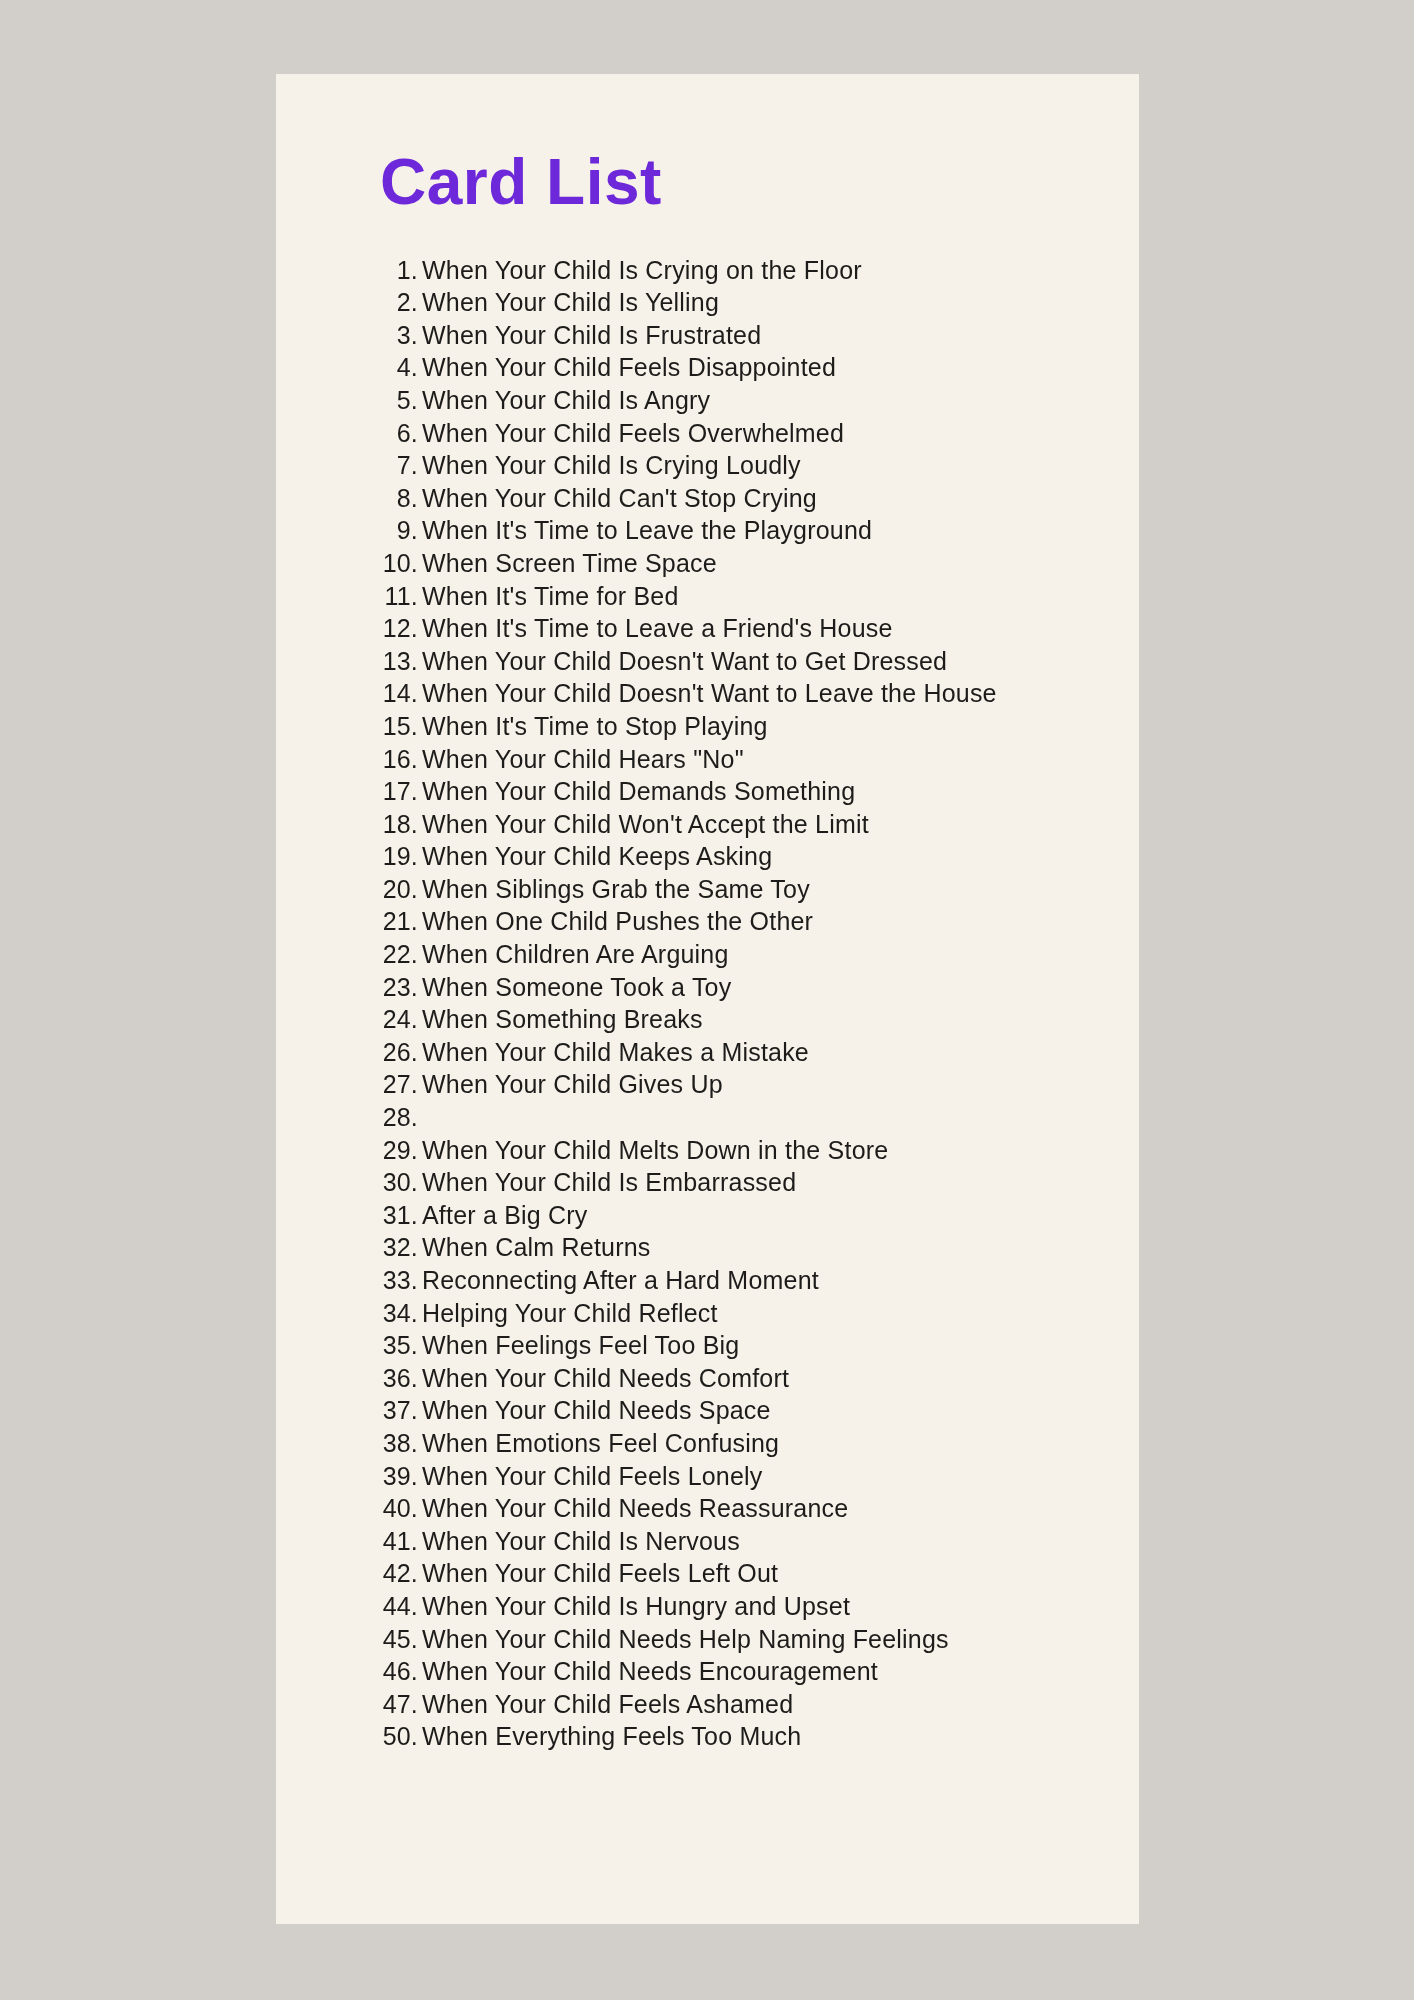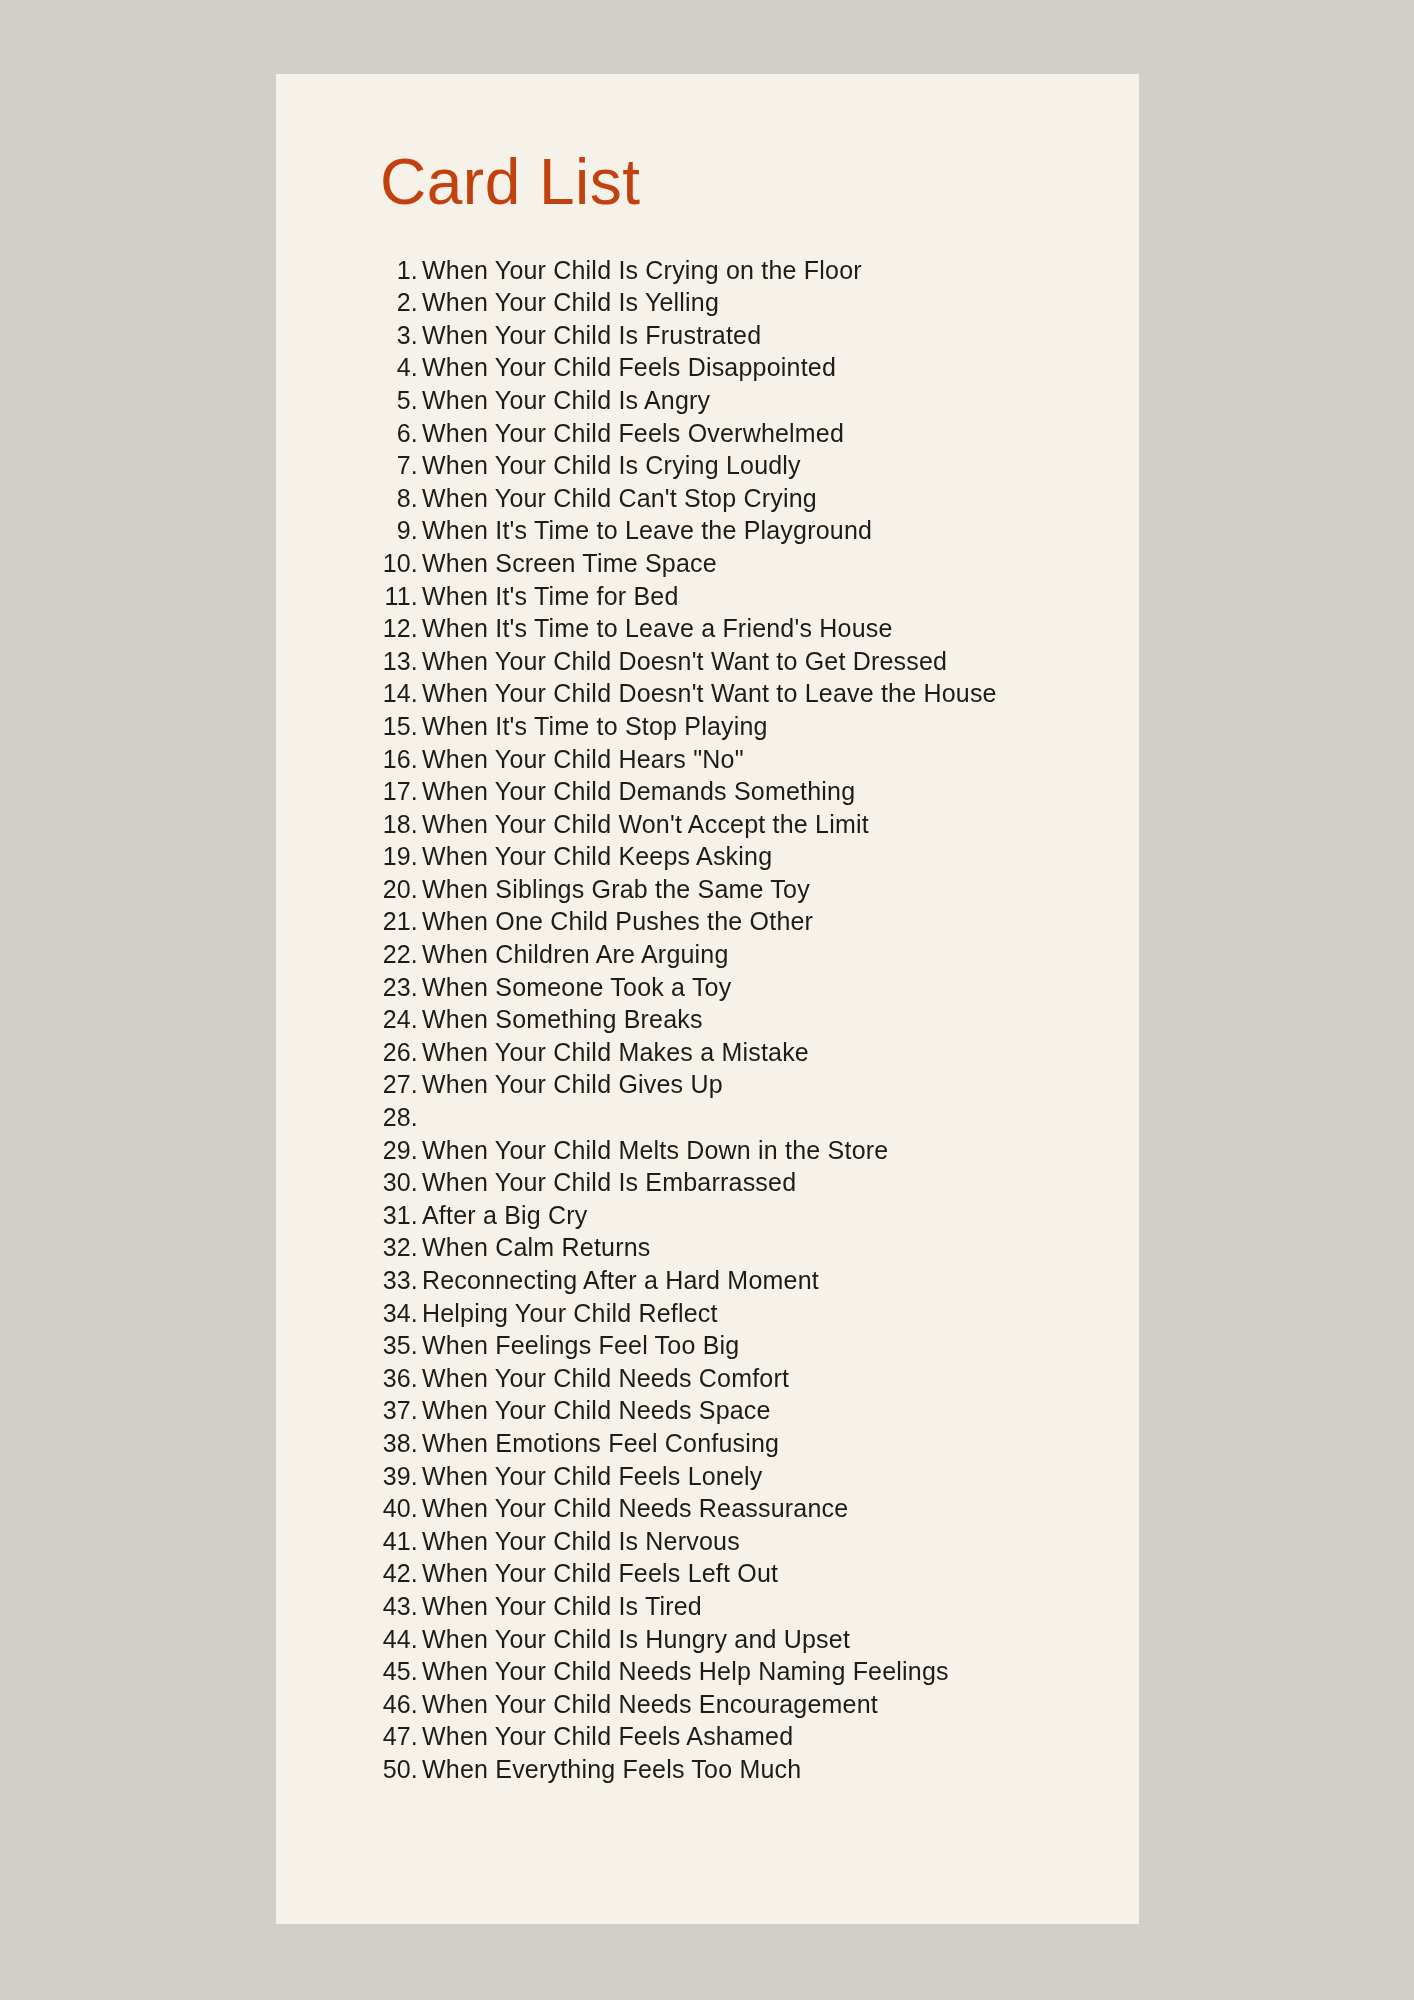--- a/index.html
+++ b/index.html
@@ -21,24 +21,24 @@
     width: 863px;
     height: 1850px;
     background: #f6f2e9;
     box-sizing: border-box;
     color: #1d1c1a;
   }
   .page-title {
     margin: 0;
     padding: 72px 0 0 104px;
     font-size: 64px;
-    font-weight: 400;
+    font-weight: 700;
     letter-spacing: 0.5px;
     line-height: 1.15;
-    color: #c2410c;
+    color: #6d28d9;
   }
   .card-list {
     margin: 34px 0 0 0;
     padding: 0;
     list-style: none;
   }
   .card-item {
     display: flex;
     align-items: baseline;
     font-size: 25px;
@@ -220,24 +220,20 @@
       </li>
       <li class="card-item">
         <span class="num">41.</span>
         <span class="txt">When Your Child Is Nervous</span>
       </li>
       <li class="card-item">
         <span class="num">42.</span>
         <span class="txt">When Your Child Feels Left Out</span>
       </li>
       <li class="card-item">
-        <span class="num">43.</span>
-        <span class="txt">When Your Child Is Tired</span>
-      </li>
-      <li class="card-item">
         <span class="num">44.</span>
         <span class="txt">When Your Child Is Hungry and Upset</span>
       </li>
       <li class="card-item">
         <span class="num">45.</span>
         <span class="txt">When Your Child Needs Help Naming Feelings</span>
       </li>
       <li class="card-item">
         <span class="num">46.</span>
         <span class="txt">When Your Child Needs Encouragement</span>

